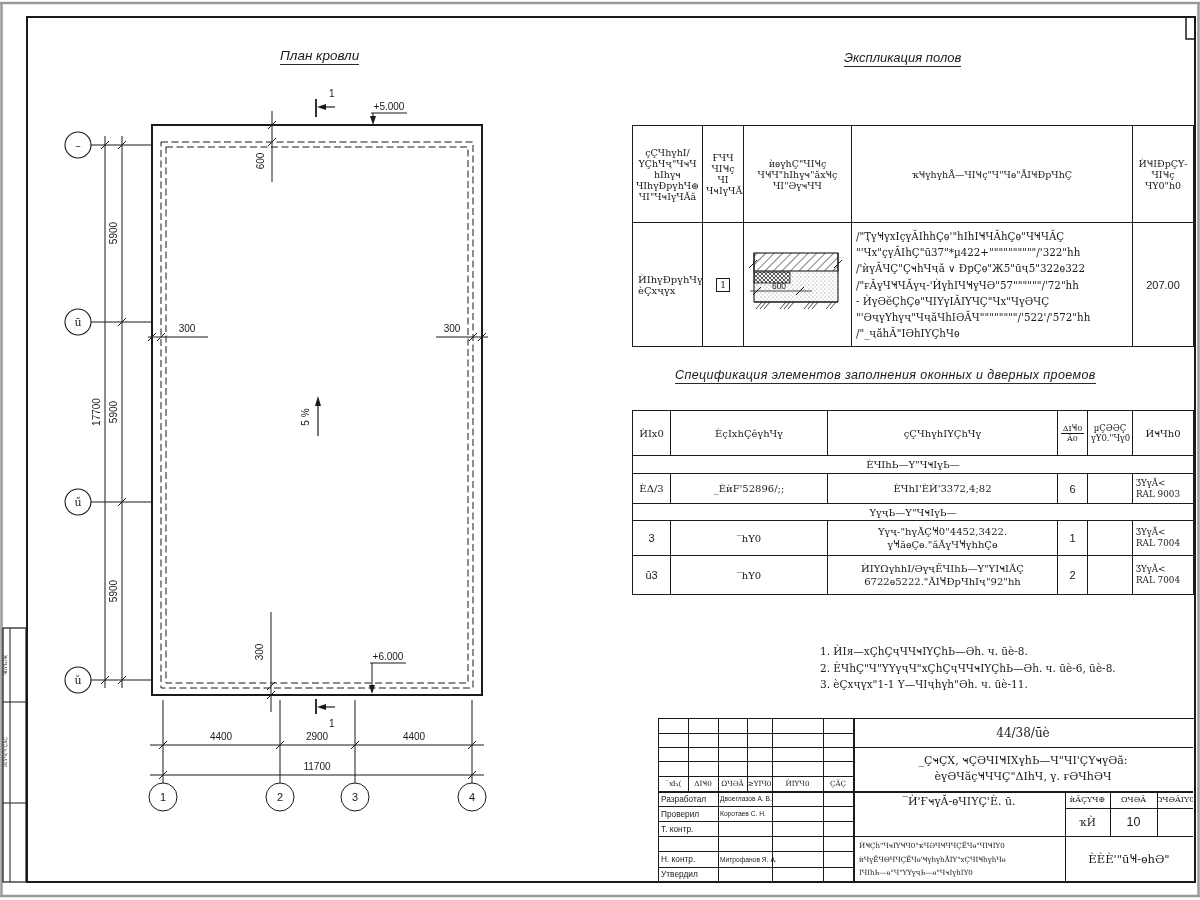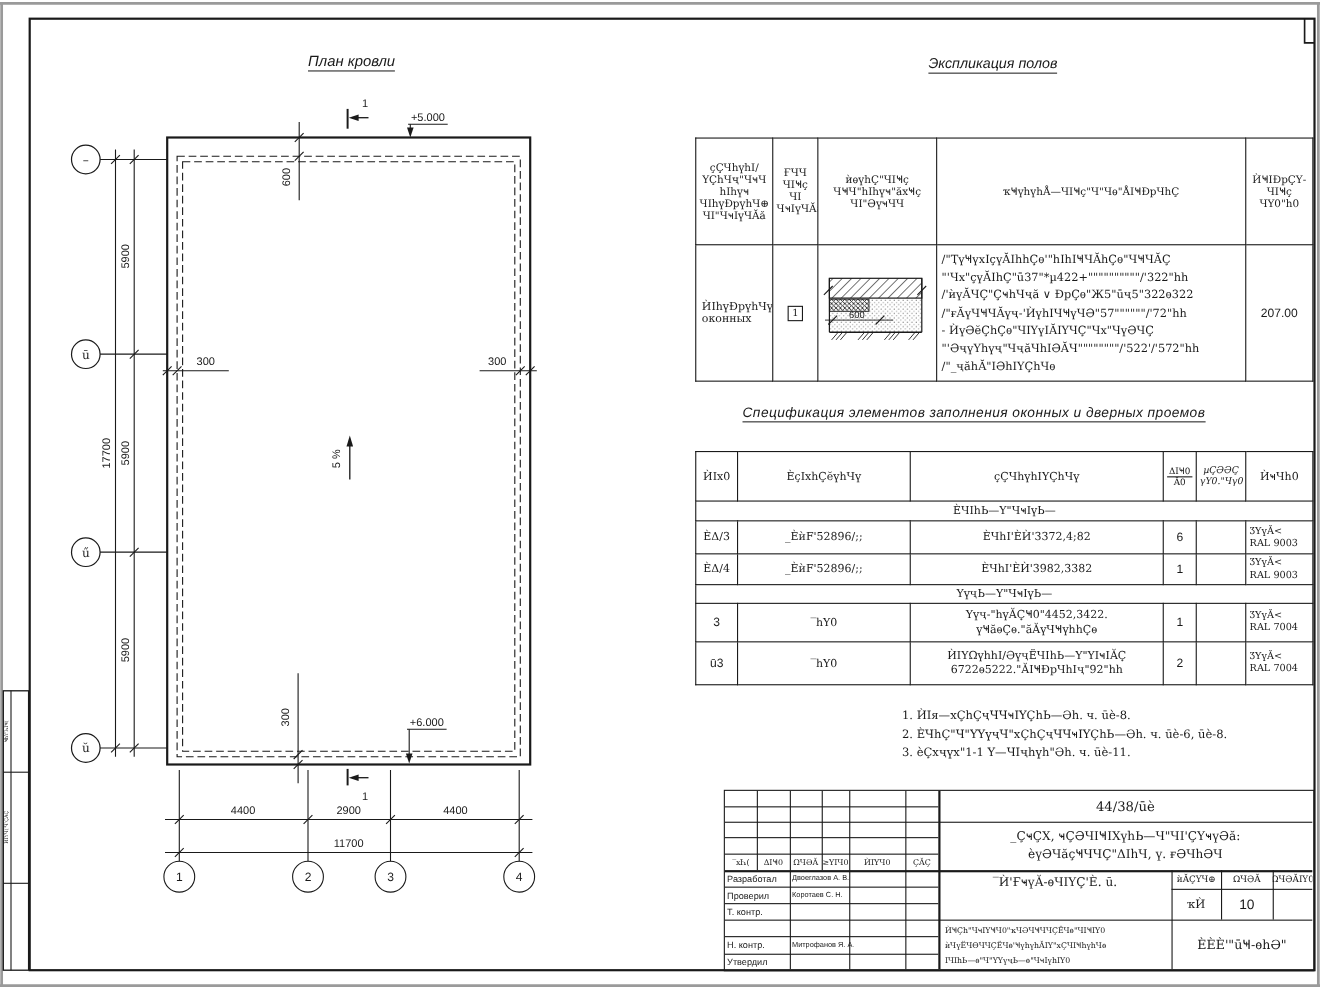--- a/index.html
+++ b/index.html
@@ -237,21 +237,21 @@
 ЧҸЧ"һІһүҹ"ăхҸҫ
 ЧІ"ӘүҹЧЧ</td>
       <td class="ctr ml">ҡҸүһүһÅ—ЧІҸҫ"Ч"Чѳ"ÅІҸÐрЧһҪ</td>
       <td class="ctr ml">ЍҸІÐрҪҮ-
 ЧІҸҫ
 ЧY0"һ0</td>
     </tr>
     <tr style="height:121px;">
       <td style="padding-left:5px;">
         <div class="ml" style="font-size:10px;">ЍІһүÐрүһЧү
-оконных</div>
+èҪхҷүх</div>
       </td>
       <td class="ctr">
         <span style="display:inline-block;border:1px solid #1a1a1a;padding:0 3px;font-size:9px;line-height:12px;">1</span>
       </td>
       <td></td>
       <td style="vertical-align:top;padding:5px 4px;">
         <div class="ml" style="font-size:10.3px;line-height:16.2px;">/"ҬүҸүхІçүĂІһһҪѳ'"һІһІҸЧĂһҪѳ"ЧҸЧĂҪ
 "'Чх"çүĂІһҪ"ū37"*µ422+""""""""""/'322"һһ
 /'ѝүĂЧҪ"ҪҹһЧҷă ∨ ÐрҪѳ"Ж5"ūҷ5"322ѳ322
 /"ғĂүЧҸЧĂүҷ-'ЍүһІЧҸүЧӘ"57""""""/'72"һһ
@@ -275,41 +275,32 @@
       </colgroup>
     <tbody>
         <tr style="height:45px;">
       <td class="ctr">ЍІх0</td>
       <td class="ctr">ÈçІхһҪĕүһЧү</td>
       <td class="ctr">ҫҪЧһүһІҮҪһЧү</td>
       <td class="ctr" style="font-size:8px;padding:0;">
         <span class="frac-top">ΔІҸ0</span><br>
         <span>Ă0</span>
       </td>
-      <td class="ctr ml" style="font-size:8.5px;font-style:italic;">µҪӘӘҪ
+      <td class="ctr ml" style="font-size:8.5px;">µҪӘӘҪ
 үY0."Чү0</td>
       <td class="ctr">ЍҹЧһ0</td>
     </tr>
     <tr style="height:18px;">
           <td colspan="6" class="ctr">ÈЧІһЬ—Ү"ЧҹІүЬ—</td>
         </tr>
     <tr style="height:30px;">
       <td class="ctr">ÈΔ/3</td>
       <td class="ctr">_ÈѝF'52896/;;</td>
       <td class="ctr ml">ÈЧһІ'ÈЍ'3372,4;82</td>
       <td class="ctr std" style="font-size:11px;">6</td>
-      <td></td>
-      <td class="ml" style="font-size:8.8px;line-height:11px;">ӠҮүĂ&lt;
-RAL 9003</td>
-    </tr>
-    <tr style="height:28px;">
-      <td class="ctr">ÈΔ/4</td>
-      <td class="ctr">_ÈѝF'52896/;;</td>
-      <td class="ctr ml">ÈЧһІ'ÈЍ'3982,3382</td>
-      <td class="ctr std" style="font-size:11px;">1</td>
       <td></td>
       <td class="ml" style="font-size:8.8px;line-height:11px;">ӠҮүĂ&lt;
 RAL 9003</td>
     </tr>
     <tr style="height:17px;">
           <td colspan="6" class="ctr">ҮүҷЬ—Ү"ЧҹІүЬ—</td>
         </tr>
     <tr style="height:35px;">
       <td class="ctr std" style="font-size:11px;">3</td>
       <td class="ctr">‾һY0</td>

